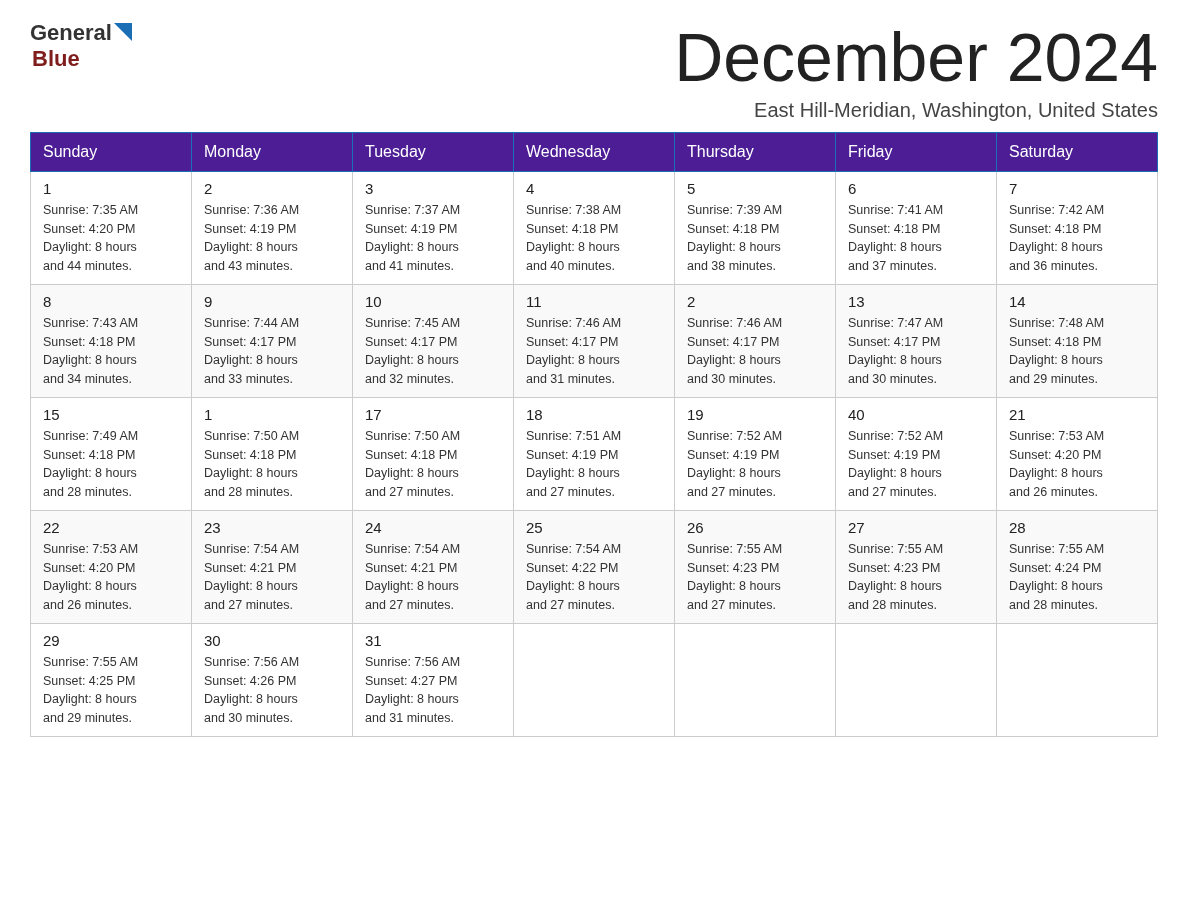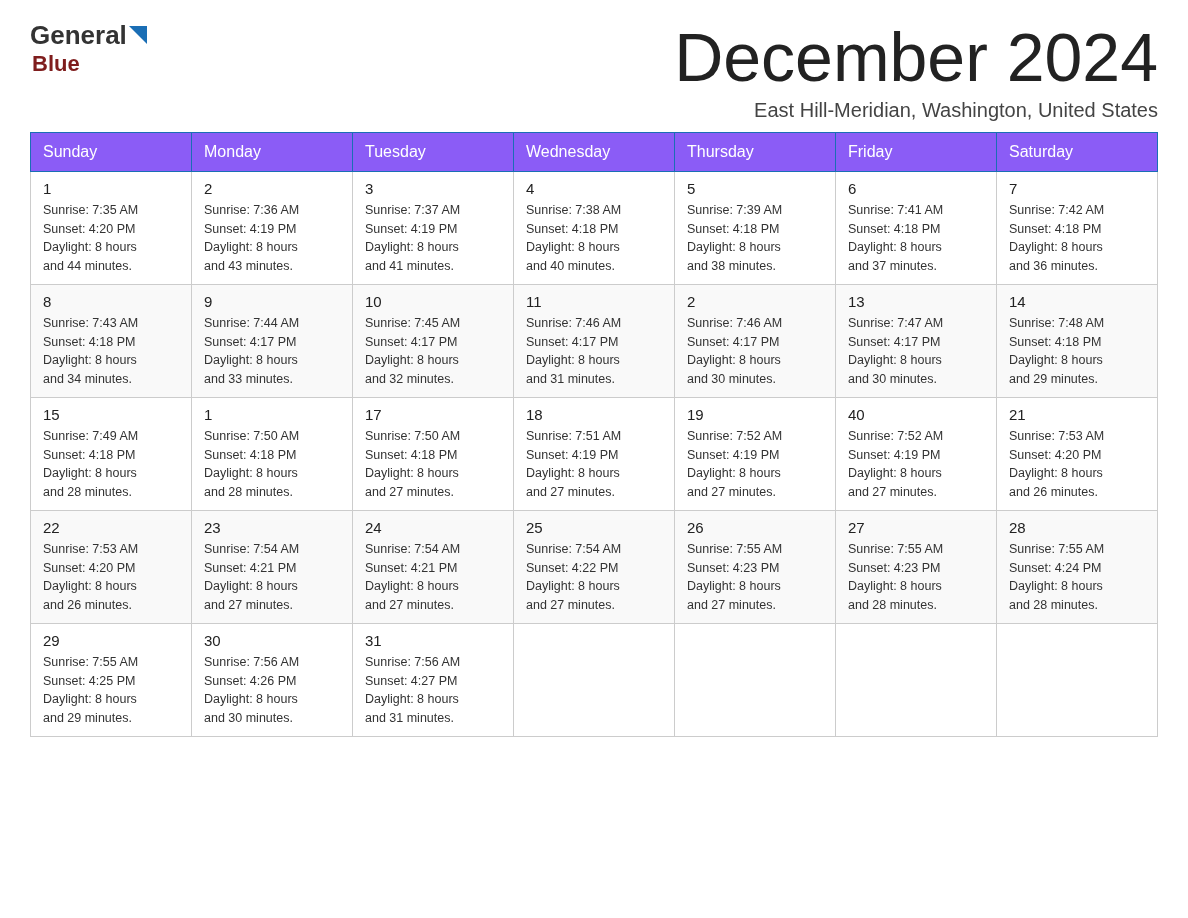--- a/index.html
+++ b/index.html
@@ -10,21 +10,21 @@
       width: 1188px;
       min-height: 918px;
     }
     .header-row {
       display: flex;
       justify-content: space-between;
       align-items: flex-start;
       margin-bottom: 10px;
     }
     .logo-text-general {
-      font-size: 26px;
+      font-size: 22px;
       font-weight: bold;
       color: #333;
     }
     .title-block {
       text-align: right;
     }
     .month-title {
       font-size: 68px;
       font-weight: 300;
       color: #222;
@@ -34,21 +34,21 @@
       font-size: 20px;
       color: #444;
       margin-top: 4px;
     }
     .calendar-table {
       width: 100%;
       border-collapse: collapse;
       margin-top: 10px;
     }
     .calendar-table th {
-      background-color: #8b5cf6;
+      background-color: #4c1d95;
       color: #fff;
       padding: 10px 12px;
       text-align: left;
       font-size: 16px;
       font-weight: normal;
       border: 1px solid #1a6eb5;
     }
     .calendar-table td {
       vertical-align: top;
       padding: 8px 12px;

